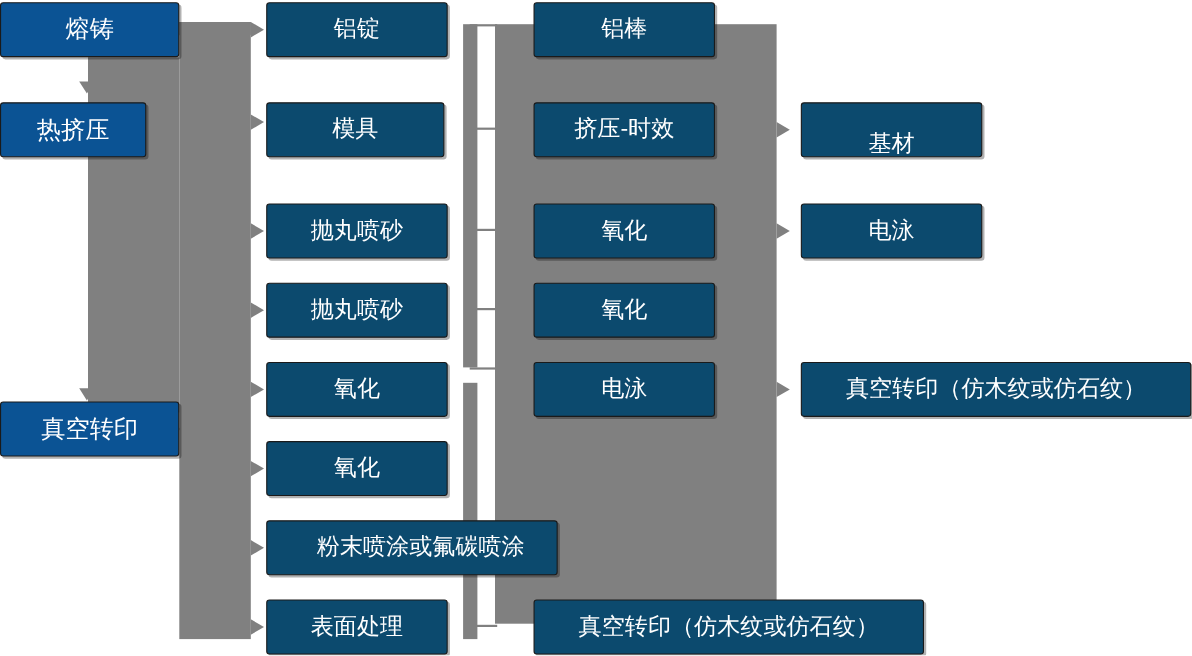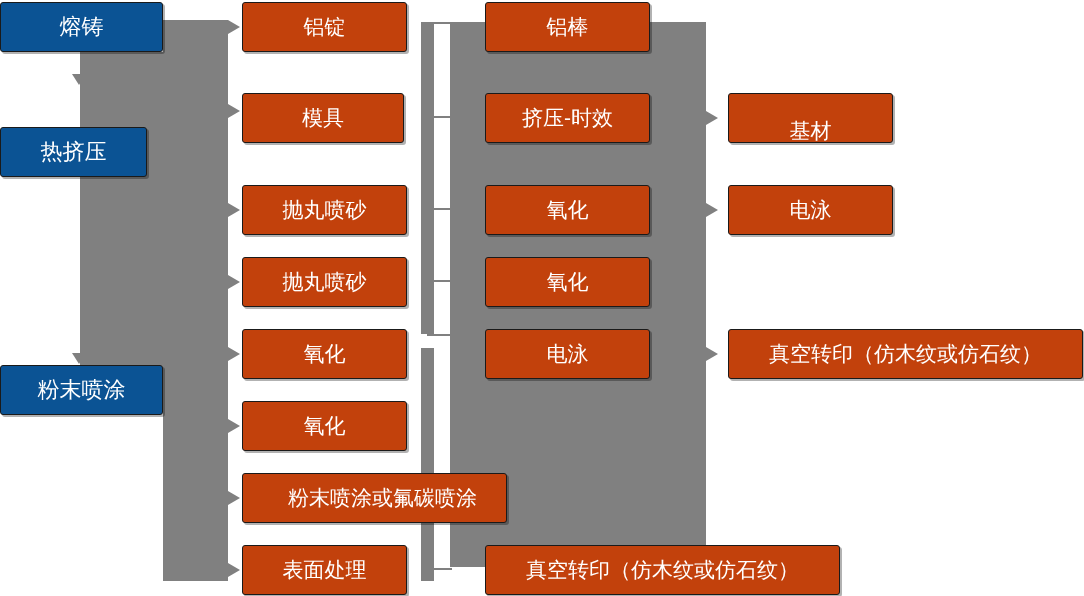--- a/index.html
+++ b/index.html
@@ -51,21 +51,21 @@
     align-items: center;
     justify-content: center;
     color: #ffffff;
     border: 1px solid #1a1a1a;
     border-radius: 3px;
     line-height: 1.1;
     white-space: nowrap;
     box-shadow: 2px 2px 0 rgba(0,0,0,0.30);
   }
   .node.dark  { background: #0B5394; }
-  .node.light { background: #c2410c; }
+  .node.light { background: #0c4a6e; }
 
   .fs-22 { font-size: 22px; }
   .fs-21 { font-size: 21px; }
 </style>
 </head>
 <body>
 
 <div id="canvas">
 
   <div class="gray" style="left:80px; top:52px; width:83px; height:323px;"></div>
@@ -101,25 +101,25 @@
 
   <div class="gray" style="left:450px; top:22px; width:256px; height:545px;"></div>
 
   <div class="arrow-right" style="left:706px; top:111px;"></div>
   <div class="arrow-right" style="left:706px; top:203px;"></div>
   <div class="arrow-right" style="left:706px; top:347px;"></div>
 
   <div class="node dark fs-22" style="left:0px; top:2px; width:163px; height:50px;">
     <span>熔铸</span>
   </div>
-  <div class="node dark fs-22" style="left:0px; top:93px; width:147px; height:50px;margin-top:34px;">
+  <div class="node dark fs-22" style="left:0px; top:93px; width:133px; height:50px;">
     <span>热挤压</span>
   </div>
   <div class="node dark fs-22" style="left:0px; top:365px; width:163px; height:50px;">
-    <span>粉末喷涂</span>
+    <span>真空转印</span>
   </div>
 
   <div class="node light fs-21" style="left:242px; top:2px; width:165px; height:50px;">
     <span>铝锭</span>
   </div>
   <div class="node light fs-21" style="left:242px; top:93px; width:162px; height:50px;">
     <span>模具</span>
   </div>
   <div class="node light fs-21" style="left:242px; top:185px; width:165px; height:50px;">
     <span>抛丸喷砂</span>

